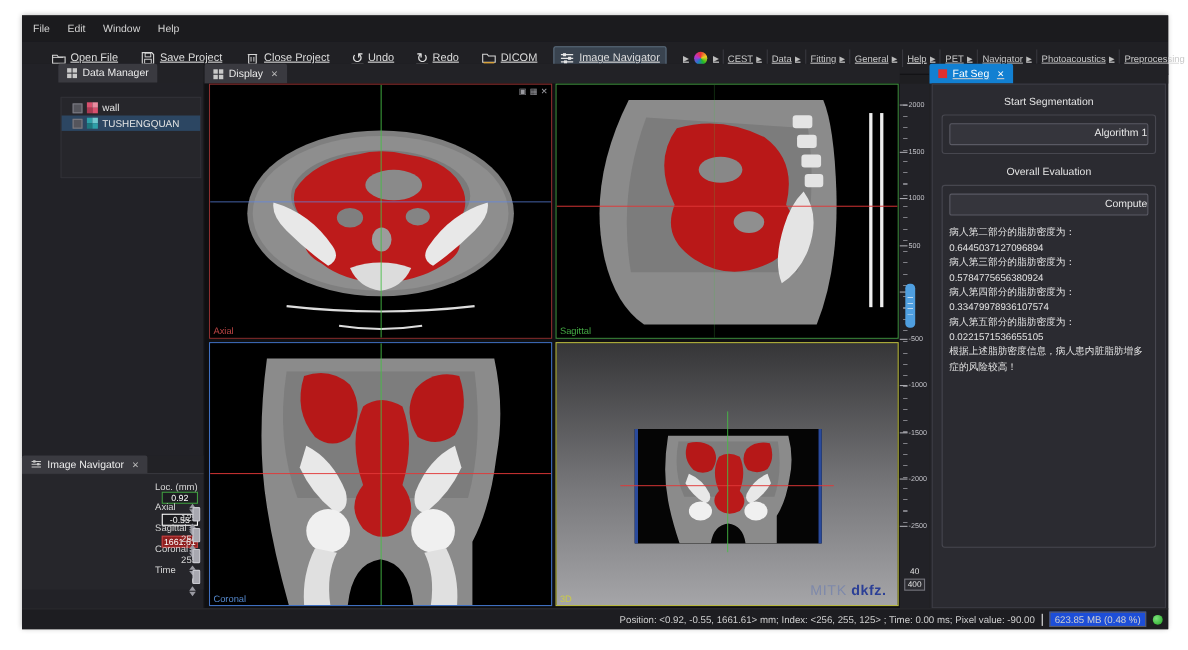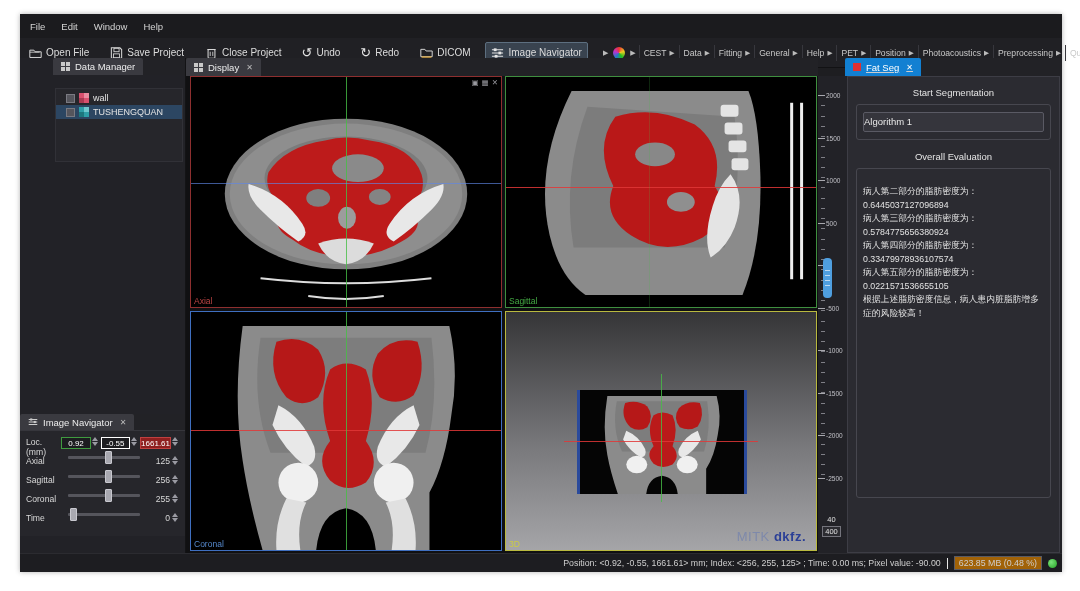--- a/index.html
+++ b/index.html
@@ -5,21 +5,21 @@
   * { margin:0; padding:0; box-sizing:border-box; }
   html,body { width:1080px; height:591px; background:#fff; font-family:"Liberation Sans",sans-serif; overflow:hidden; }
 
   .app { position:absolute; left:20px; top:14px; width:1042px; height:558px; background:#1e1e21; color:#ccc; box-shadow:0 0 5px rgba(0,0,0,.3); }
 
   
   .menubar { height:14px; background:#1b1b1e; display:flex; align-items:center; gap:16px; padding:12px 10px; font-size:9.5px; color:#d4d4d4; }
   .menu-item { cursor:default; }
 
   
-  .toolbar { height:30px; background:#202024; border-bottom:1px solid #121214; display:flex; align-items:center; padding:0 2px; font-size:10px; color:#dcdcdc; white-space:nowrap; }
+  .toolbar { height:30px; background:#202024; border-bottom:1px solid #121214; display:flex; align-items:center; padding:0 20px; font-size:10px; color:#dcdcdc; white-space:nowrap;text-decoration:underline; }
   .tb-btn { display:flex; align-items:center; gap:4px; padding:3px 5px; margin-right:8px; border:1px solid transparent; border-radius:2px; }
   .tb-btn.active { background:#39434f; border-color:#5d6f80; }
   .tb-ico { width:14px; height:13px; display:inline-flex; align-items:center; justify-content:center; }
   .tb-ico svg { width:13px; height:12px; }
   .uglyph { font-size:13px; line-height:10px; color:#e2e2e2; }
   .tb-right { display:flex; align-items:center; margin-left:4px; font-size:8.6px; color:#c9c9c9; }
   .tb-arrow { color:#bbb; font-size:7px; padding:0 3px; }
   .lut-circle { width:12px; height:12px; border-radius:50%; background:conic-gradient(#e33,#ec2,#2b2,#27c,#b3c,#e33); margin:0 2px; }
   .tb-menu { display:flex; align-items:center; gap:3px; padding:0 4px; border-left:1px solid #37373d; height:16px; }
   .tb-menu:last-child { border-right:1px solid #37373d; }
@@ -42,21 +42,21 @@
   .node-ico { width:10px; height:10px; display:grid; grid-template:1fr 1fr / 1fr 1fr; }
   .node-ico.red span:nth-child(1){background:#d8506e;} .node-ico.red span:nth-child(2){background:#e98ca0;}
   .node-ico.red span:nth-child(3){background:#a93a52;} .node-ico.red span:nth-child(4){background:#d8506e;}
   .node-ico.teal span:nth-child(1){background:#2e9fa8;} .node-ico.teal span:nth-child(2){background:#71c8cf;}
   .node-ico.teal span:nth-child(3){background:#1d777e;} .node-ico.teal span:nth-child(4){background:#2e9fa8;}
 
   
   .inav { position:absolute; left:0; top:356px; right:0; }
   .inav-tabrow { height:16px; }
   .inav-body { padding:6px 4px 4px 4px; background:#26262b; border-top:1px solid #36363c; }
-  .inav-row { display:flex; align-items:flex-start; height:17px; font-size:8.6px; color:#d8d8d8; margin-bottom:2px; }
+  .inav-row { display:flex; align-items:flex-end; height:17px; font-size:8.6px; color:#d8d8d8; margin-bottom:2px;flex-direction:column; }
   .inav-row .lbl { width:42px; padding-left:2px; }
   .loc-box { width:33px; height:12px; display:flex; align-items:center; justify-content:center; font-size:8px; background:#1c1c20; color:#fff; margin-right:1px; }
   .loc-box.g { border:1px solid #3f9b3f; }
   .loc-box.b { border:1px solid #ffffff; }
   .loc-box.r { border:1px solid #c04040; background:#8e1f1f; }
   .spin { display:inline-flex; flex-direction:column; gap:1px; margin-right:3px; }
   .spin i { width:0; height:0; border-left:3px solid transparent; border-right:3px solid transparent; }
   .spin i.up { border-bottom:4px solid #9a9aa2; }
   .spin i.dn { border-top:4px solid #9a9aa2; }
   .sl-track { flex:1; height:3px; background:#55555c; border-radius:1px; position:relative; margin:0 6px 0 2px; }
@@ -102,27 +102,27 @@
 
   
   .right-panel { position:absolute; left:825px; top:44px; width:217px; bottom:19px; background:#222227;text-decoration:underline; }
   .fs-tabrow { height:18px; }
   .fs-tab { background:#1280d2; color:#fff; }
   .fs-tab .x { color:#fff; }
   .redsq { width:8px; height:8px; background:#e03030; }
   .fs-body { position:absolute; left:2px; right:2px; top:18px; bottom:0; background:#2b2b31; border:1px solid #3d3d45; padding:7px 8px; }
   .group-title { text-align:center; font-size:9.5px; color:#e4e4e4; padding:3px 0 6px 0; }
   .group-box { border:1px solid #47474f; border-radius:3px; padding:7px 6px; margin-bottom:8px; }
-  .fs-btn { display:block; width:100%; height:20px; background:#35353c; border:1px solid #5a5a64; border-radius:2px; color:#e8e8e8; font-size:9.5px; line-height:18px; text-align:left; }
+  .fs-btn { display:block; width:100%; height:20px; background:#35353c; border:1px solid #5a5a64; border-radius:2px; color:#e8e8e8; font-size:9.5px; line-height:18px; text-align:right; }
   .results { margin-top:9px; font-size:8.8px; line-height:13.5px; color:#e2e2e2; }
 
   
   .statusbar { position:absolute; left:0; right:0; bottom:0; height:19px; background:#1d1d21; border-top:1px solid #2b2b30; display:flex; align-items:center; justify-content:flex-end; gap:6px; padding:0 5px; font-size:8.8px; color:#cfcfcf; }
   .sb-caret { width:1px; height:11px; background:#e8e8e8; }
-  .mem-box { border:1px solid #5a5a63; padding:1px 4px; background:#a16207; }
+  .mem-box { border:1px solid #5a5a63; padding:1px 4px; background:#1d4ed8; }
   .led { width:9px; height:9px; border-radius:50%; background:radial-gradient(circle at 35% 35%,#7be27b,#23a523); }
 </style>
 </head>
 <body>
 
 <div class="app">
 
   <div class="menubar">
 
   <span class="menu-item">File</span>
@@ -219,21 +219,21 @@
             <span>Help</span>
             <span class="arr">▶</span>
           </span>
 
           <span class="tb-menu">
             <span>PET</span>
             <span class="arr">▶</span>
           </span>
 
           <span class="tb-menu">
-            <span>Position</span>
+            <span>Navigator</span>
             <span class="arr">▶</span>
           </span>
 
           <span class="tb-menu">
             <span>Photoacoustics</span>
             <span class="arr">▶</span>
           </span>
 
           <span class="tb-menu">
             <span>Preprocessing</span>
@@ -543,20 +543,21 @@
         <span class="x">✕</span>
       </span>
     </div>
     <div class="fs-body">
       <div class="group-title">Start Segmentation</div>
       <div class="group-box">
         <button class="fs-btn">Algorithm 1</button>
       </div>
       <div class="group-title">Overall Evaluation</div>
       <div class="group-box" style="min-height:330px">
+        <button class="fs-btn">Compute</button>
         <div class="results">
 
             <div>病人第二部分的脂肪密度为：0.6445037127096894</div>
             <div>病人第三部分的脂肪密度为：0.5784775656380924</div>
             <div>病人第四部分的脂肪密度为：0.33479978936107574</div>
             <div>病人第五部分的脂肪密度为：0.0221571536655105</div>
             <div>根据上述脂肪密度信息，病人患内脏脂肪增多症的风险较高！</div>
           </div>
       </div>
     </div>

